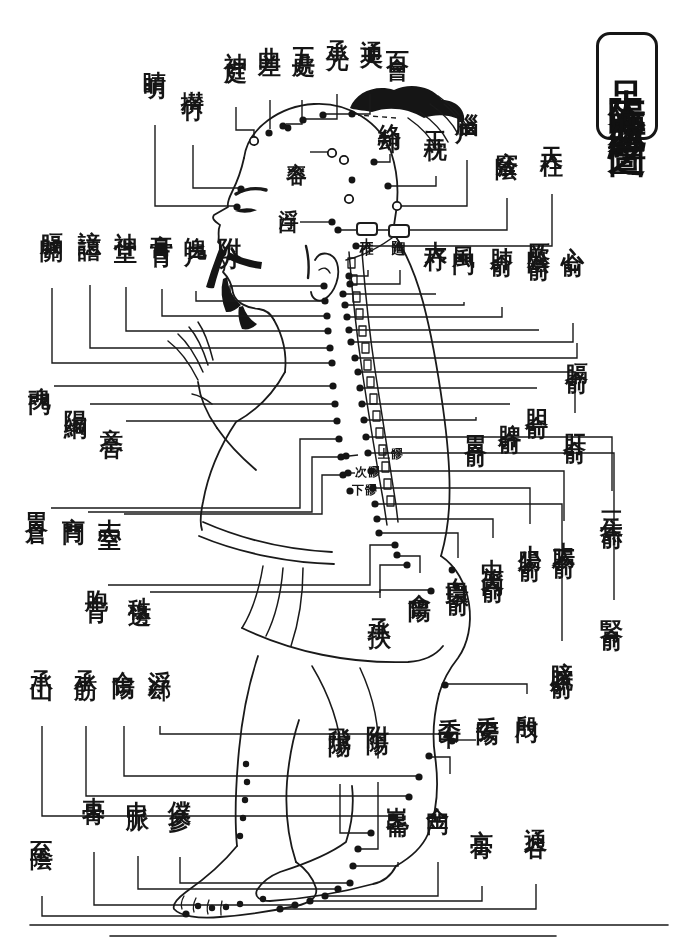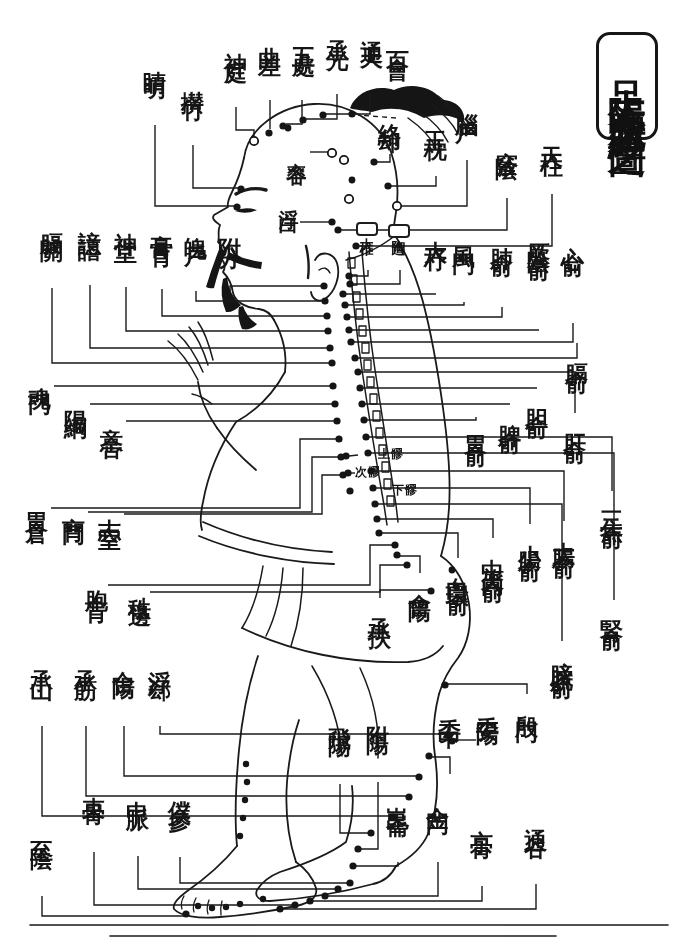--- a/index.html
+++ b/index.html
@@ -321,21 +321,21 @@
       <div class="label" style="left: 464px; top: 418px;">胃俞</div>
       <div class="label" style="left: 600px; top: 493px;">三焦俞</div>
       <div class="label" style="left: 600px; top: 602px;">腎俞</div>
       <div class="label" style="left: 552px; top: 523px;">大腸俞</div>
       <div class="label" style="left: 518px; top: 526px;">小腸俞</div>
       <div class="label" style="left: 550px; top: 643px;">膀胱俞</div>
       <div class="label" style="left: 481px; top: 540px;">中膂內俞</div>
       <div class="label" style="left: 446px; top: 560px;">白環俞</div>
       <div class="label sm horiz" style="left: 358px; top: 448px; margin-left: 20px;">上髎</div>
       <div class="label sm horiz" style="left: 355px; top: 466px;">次髎</div>
-      <div class="label sm horiz" style="left: 352px; top: 484px; margin-left: 40px;">下髎</div>
+      <div class="label sm horiz" style="left: 352px; top: 484px;">下髎</div>
       <div class="label" style="left: 28px; top: 368px;">魂門</div>
       <div class="label" style="left: 64px; top: 392px;">陽綱</div>
       <div class="label" style="left: 100px; top: 410px;">意舍</div>
       <div class="label" style="left: 25px; top: 495px;">胃倉</div>
       <div class="label" style="left: 62px; top: 498px;">肓門</div>
       <div class="label" style="left: 98px; top: 500px;">志室</div>
       <div class="label" style="left: 85px; top: 572px;">胞肓</div>
       <div class="label" style="left: 128px; top: 578px;">秩邊</div>
       <div class="label" style="left: 408px; top: 575px;">會陽</div>
       <div class="label" style="left: 368px; top: 600px;">承扶</div>

